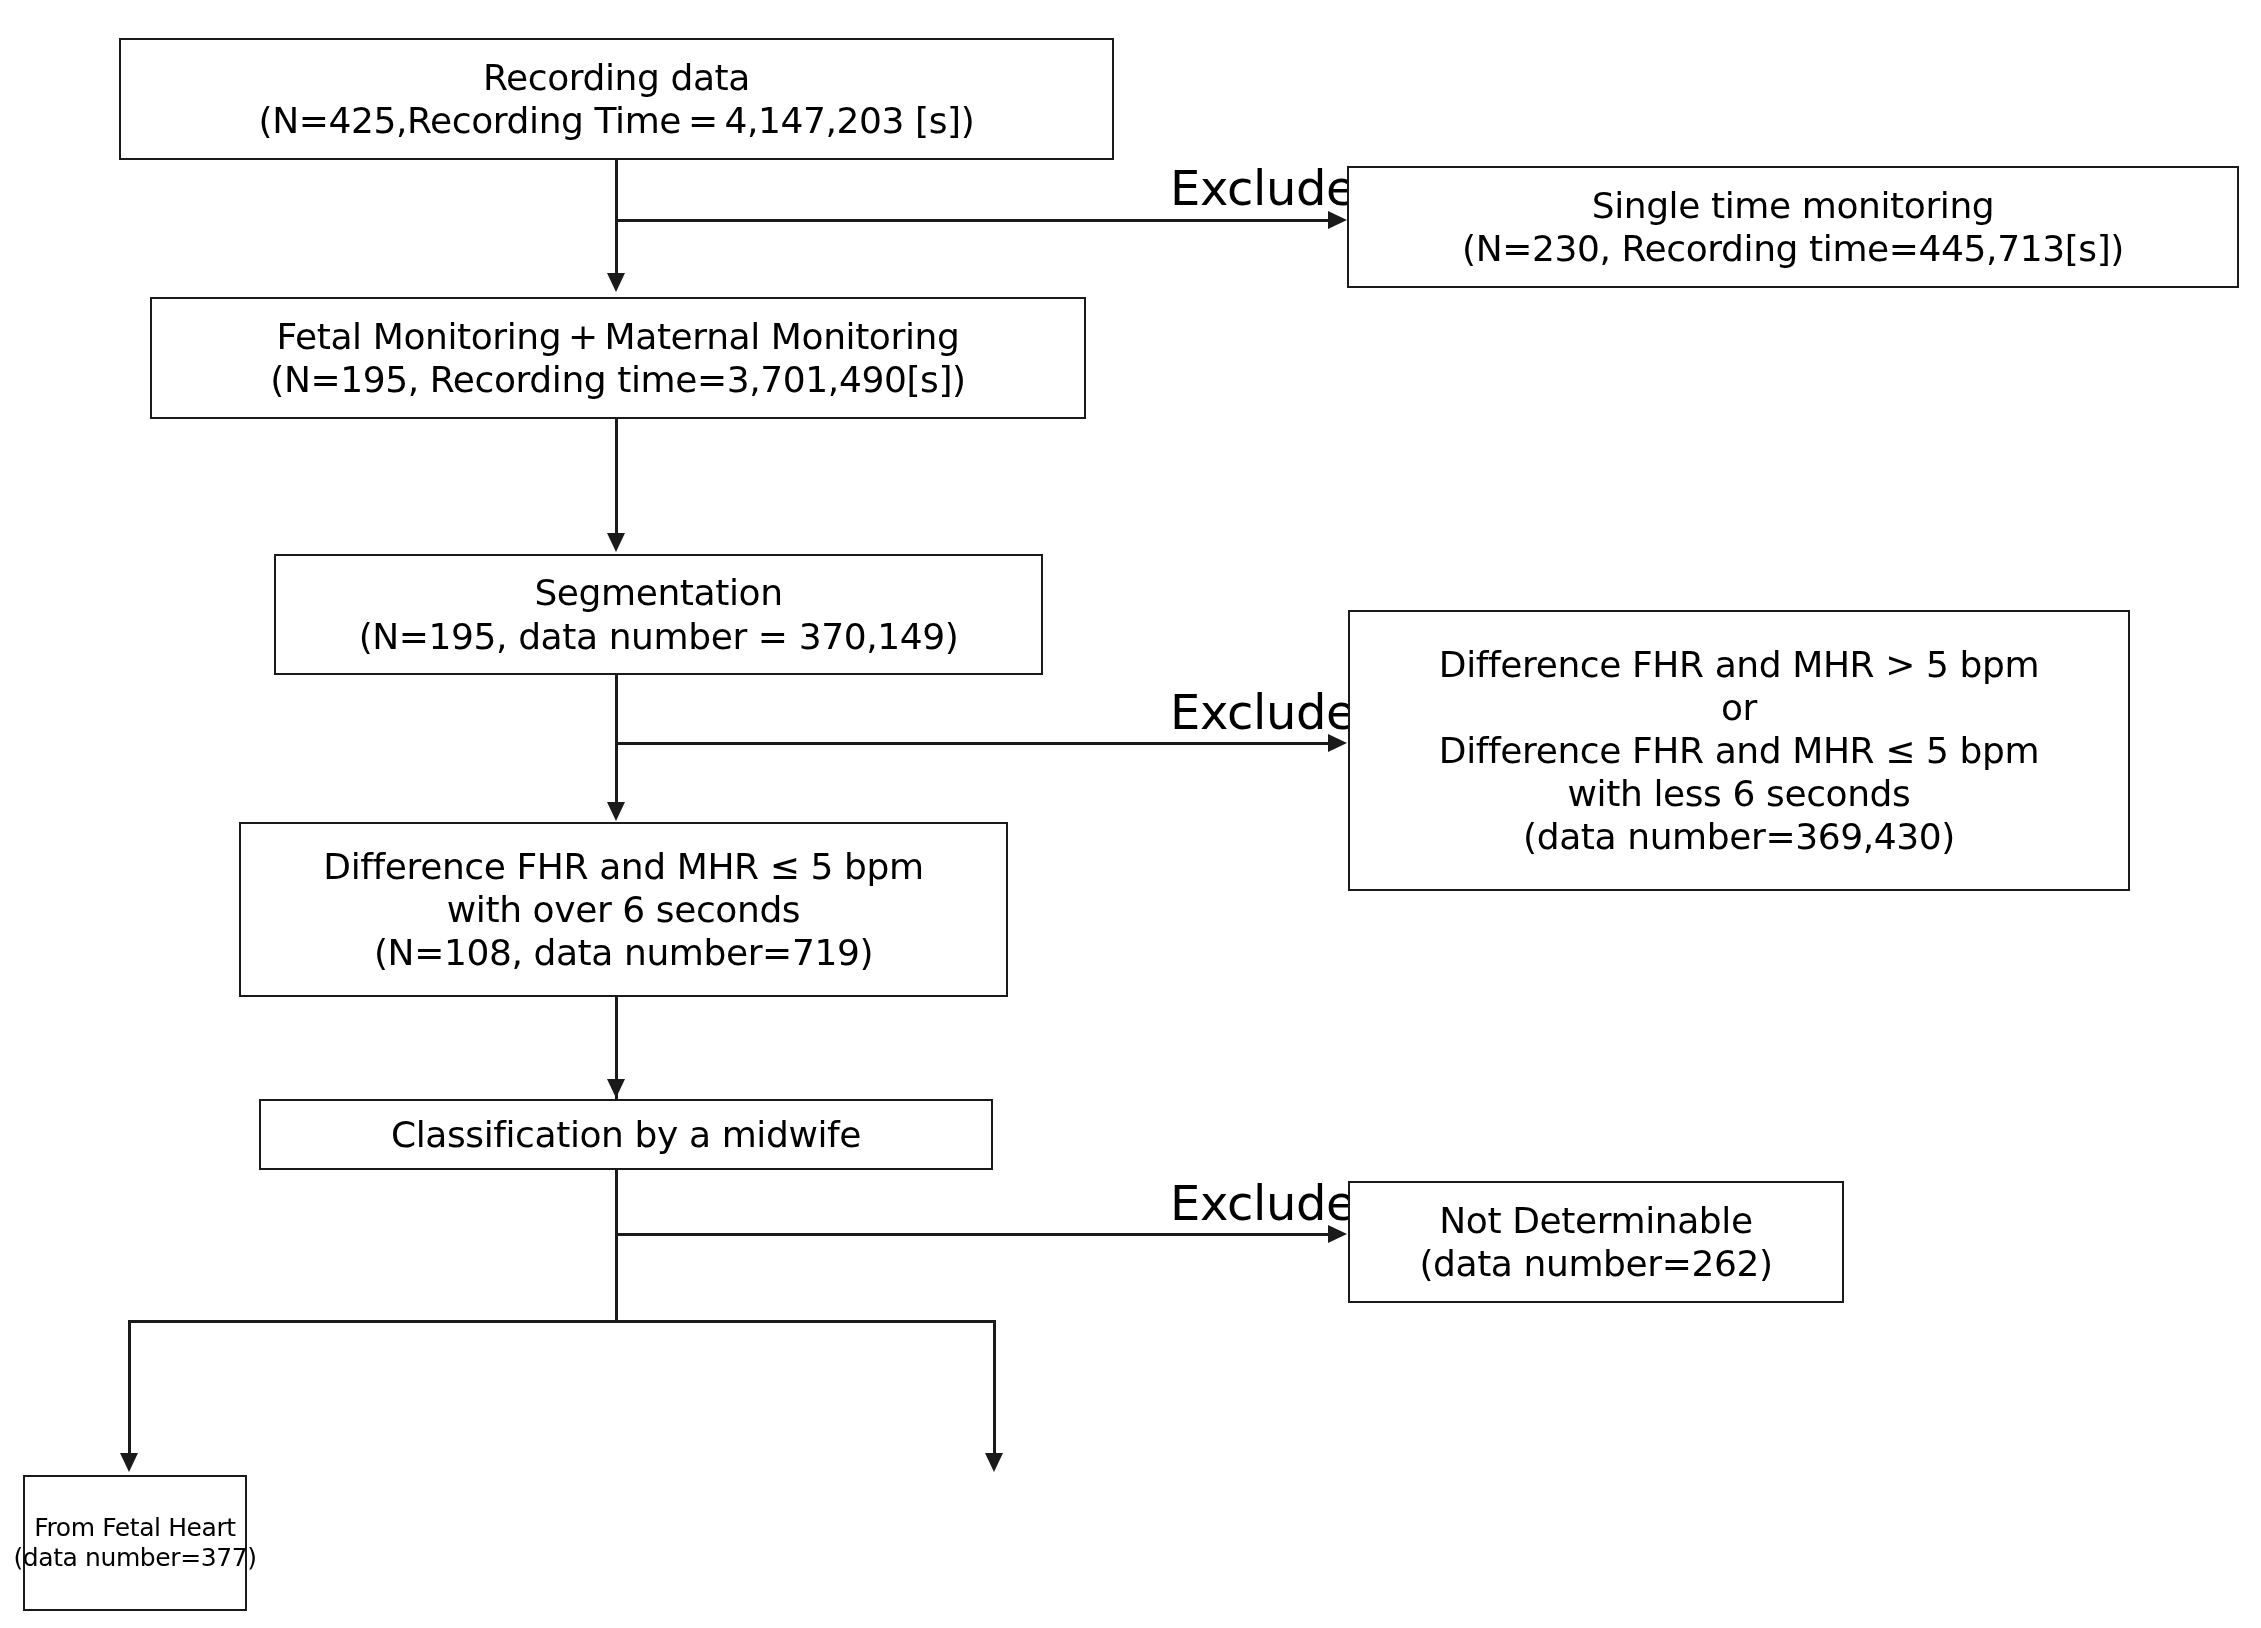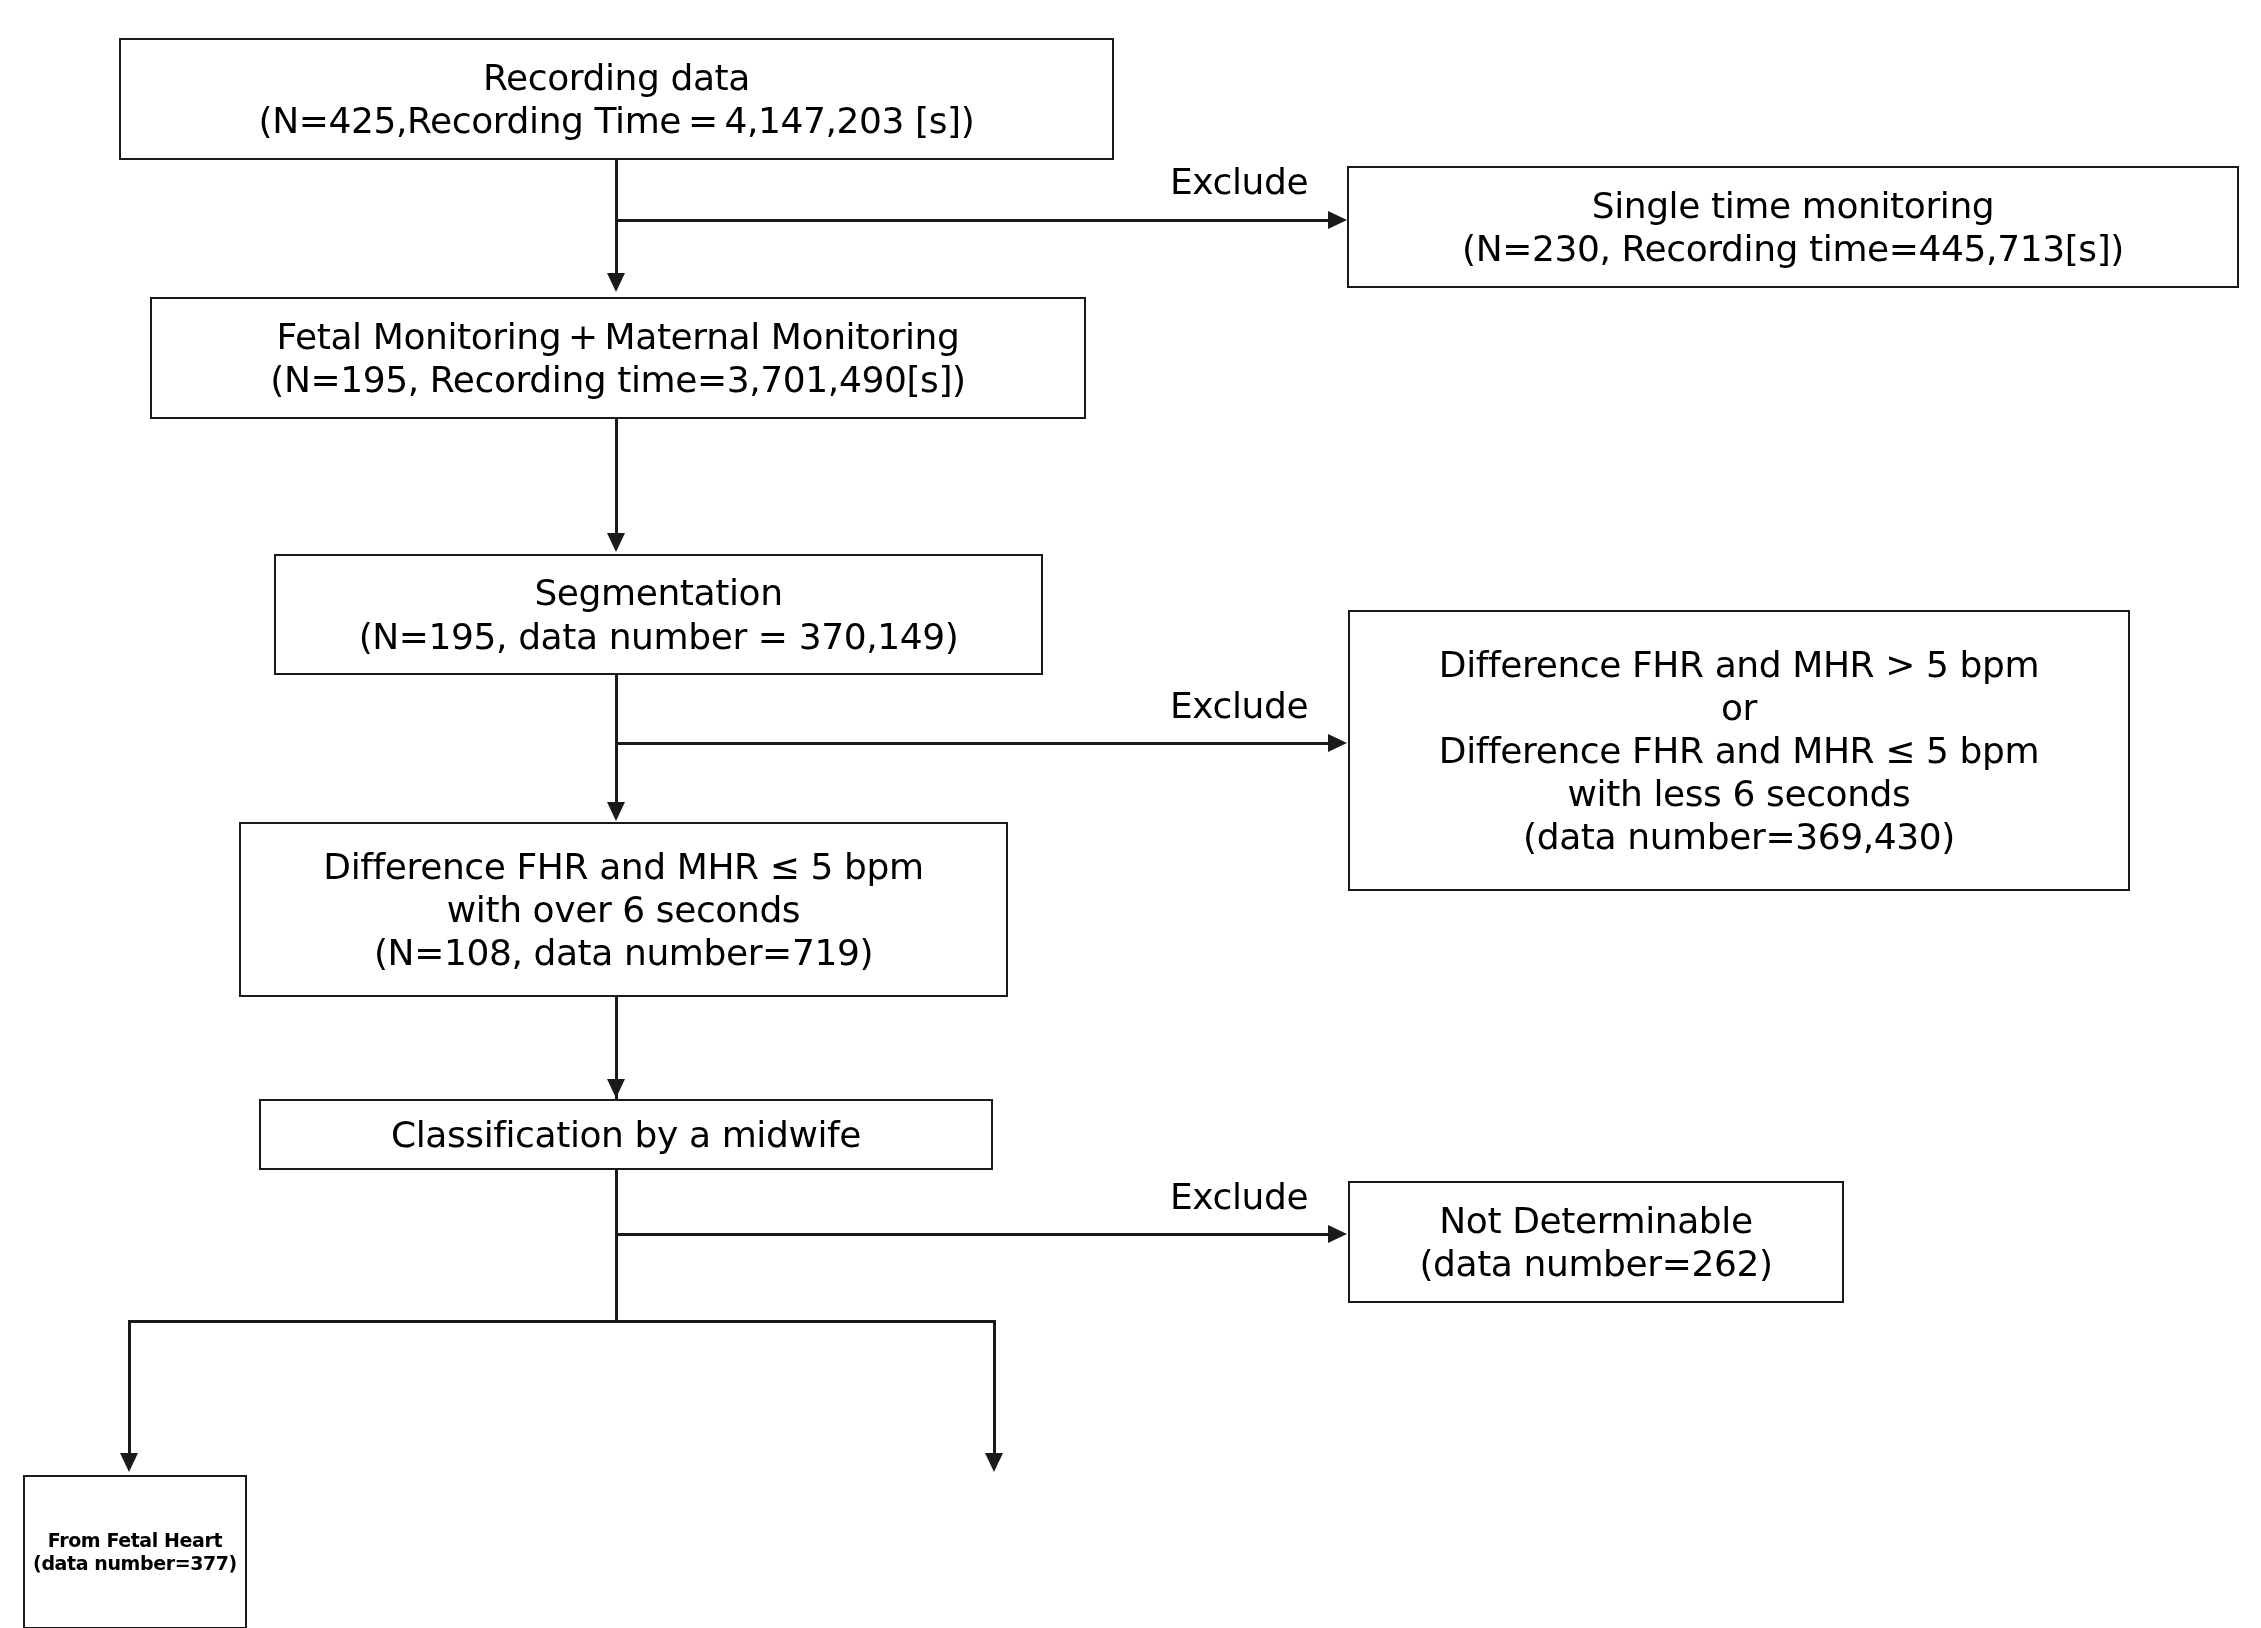--- a/index.html
+++ b/index.html
@@ -32,21 +32,21 @@
     padding: 2.9px 7.3px;
   }
   .node .ln {
     display: block;
     white-space: nowrap;
   }
   .node.thick { border-width: 2.9px; }
   .edge-label {
     position: absolute;
     color: #000000;
-    font-size: 36px;
+    font-size: 48px;
     line-height: 1;
     white-space: nowrap;
     letter-spacing: -0.4px;
   }
   .conn {
     position: absolute;
     background: #1a1a1a;
   }
   .conn.v { width: 2.9px; }
   .conn.h { height: 2.9px; }
@@ -142,20 +142,20 @@
   </div>
 
   <div class="conn h" style="left:128px; top:1320px; width:867px; height:2.9px;"></div>
 
   <div class="conn v" style="left:128px; top:1320px; width:2.9px; height:136px;"></div>
   <div class="arrow-down" style="left:120px; top:1453px;"></div>
 
   <div class="conn v" style="left:993px; top:1320px; width:2.9px; height:136px;"></div>
   <div class="arrow-down" style="left:985px; top:1453px;"></div>
 
-  <div class="node" style="left: 23px; top: 1475px; width: 224px; height: 154px; font-size: 19px; font-weight: bold;">
+  <div class="node" style="left: 23px; top: 1475px; width: 224px; height: 136px; font-size: 25px;">
     <span class="ln">From Fetal Heart</span>
     <span class="ln">(data number=377)</span>
   </div>
 
 
 </div>
 
 
 </body></html>

